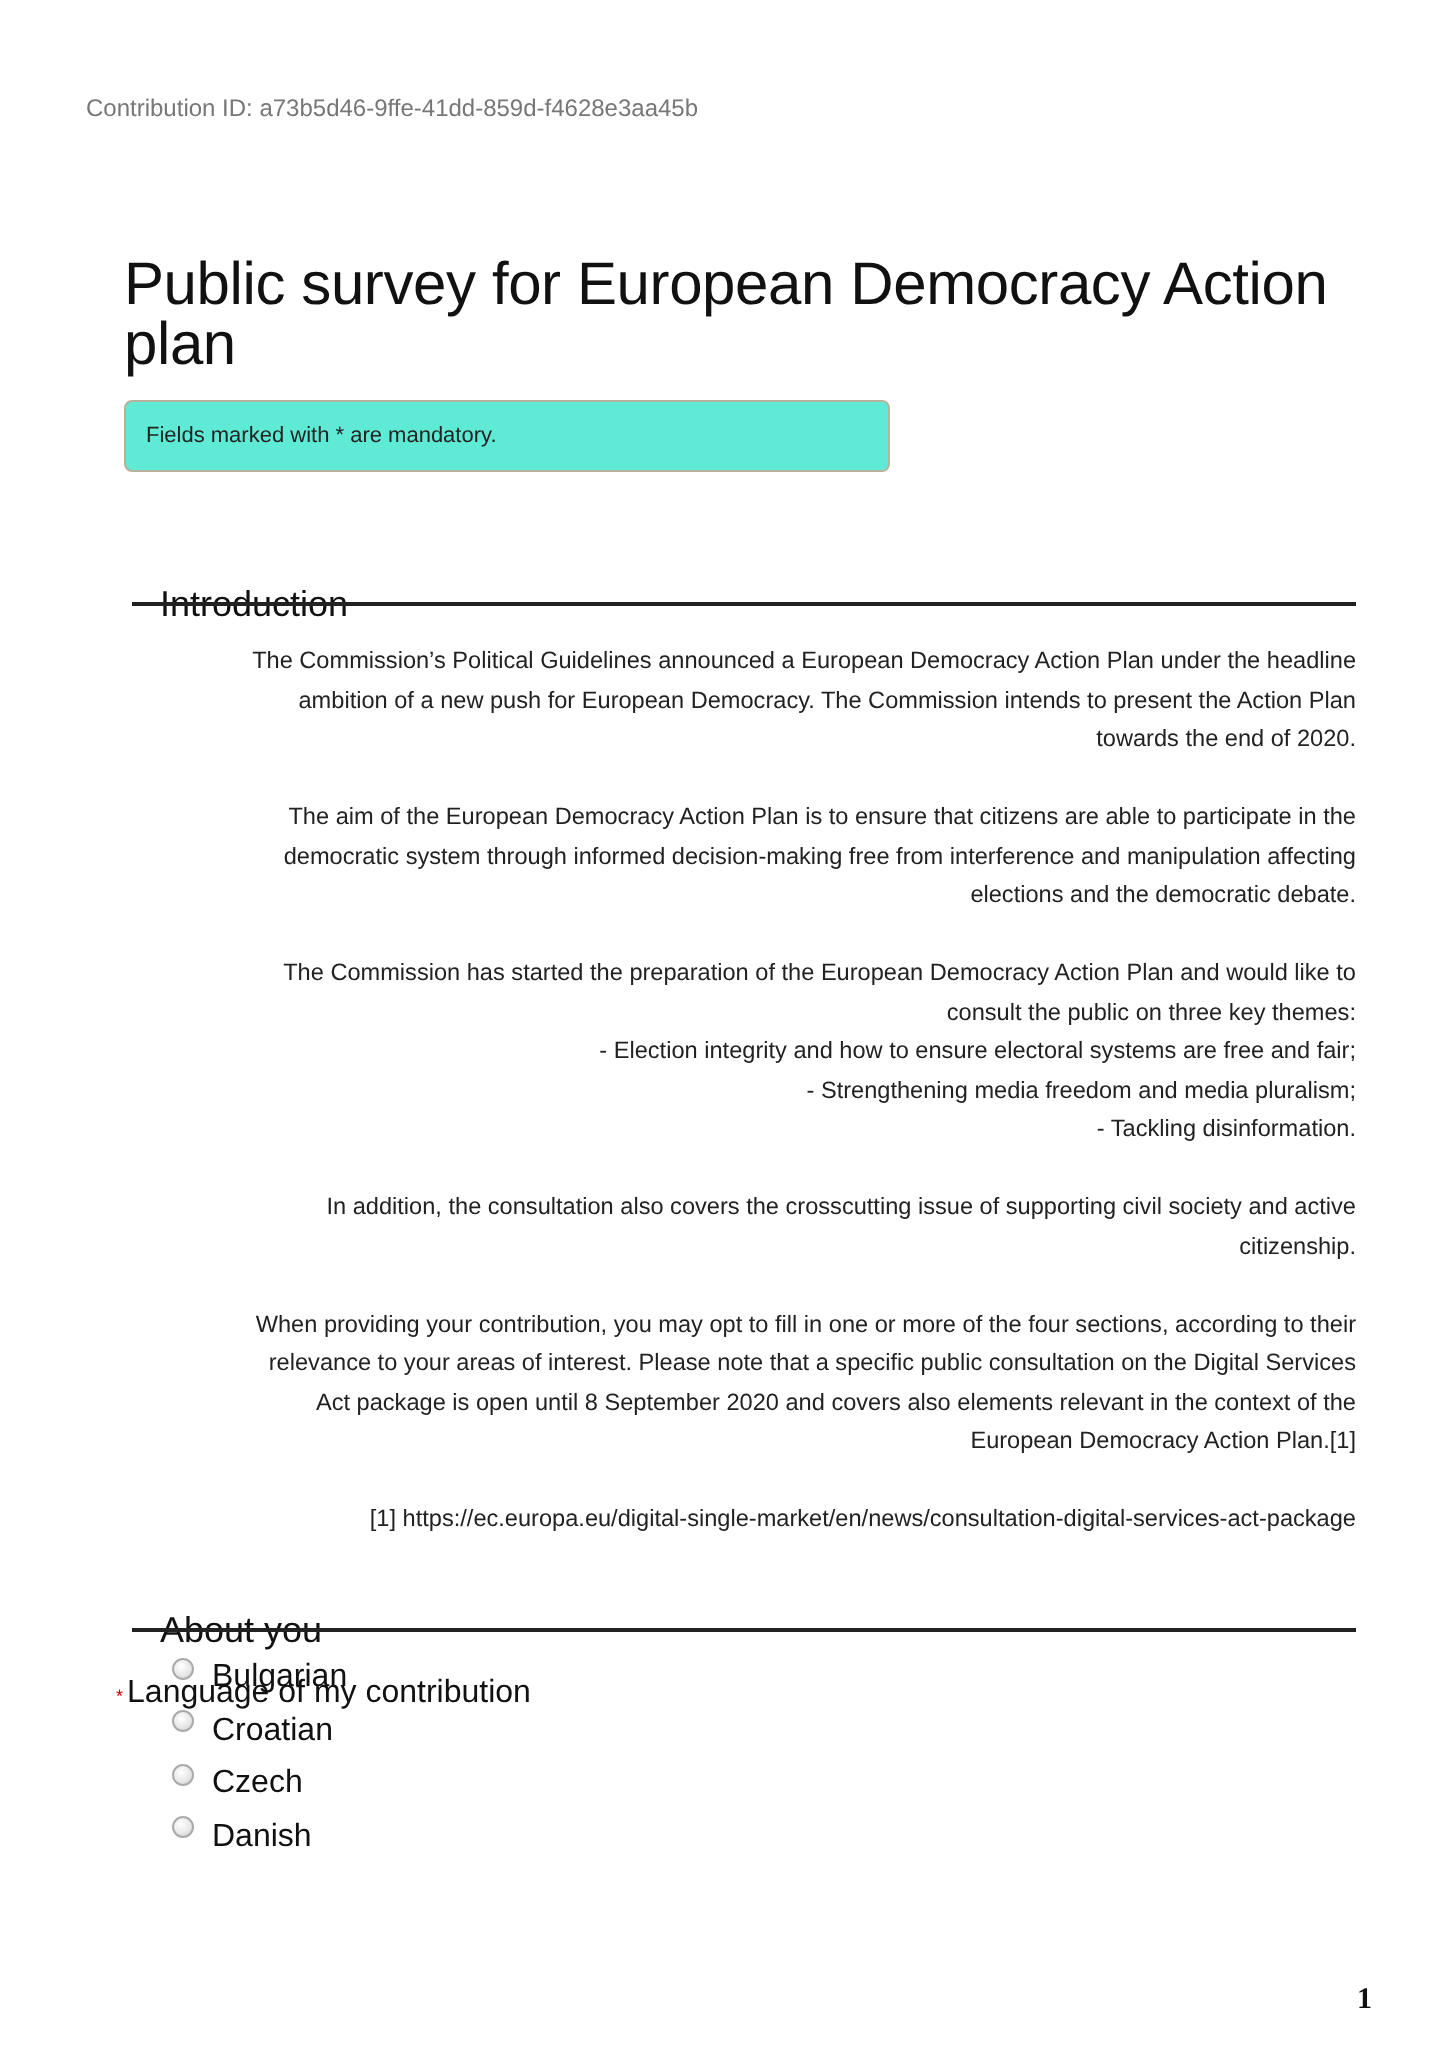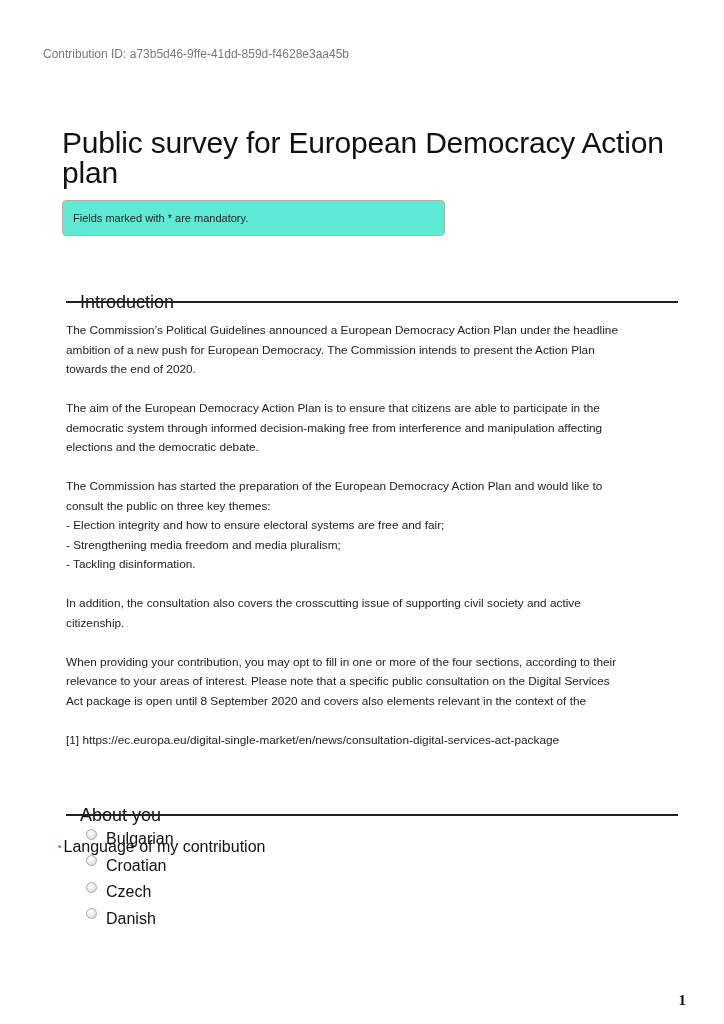--- a/index.html
+++ b/index.html
@@ -68,20 +68,21 @@
       background: #222;
     }
     .intro-text {
       position: absolute;
       left: 66px;
       top: 321px;
       width: 612px;
       font-size: 11.8px;
       line-height: 19.5px;
       color: #222;
+      text-align: right;
     }
     .intro-text p {
       margin: 0 0 19.5px 0;
     }
     .intro-text .line {
       display: block;
     }
     .question {
       position: absolute;
       left: 58px;
@@ -167,20 +168,21 @@
     <span class="line">- Tackling disinformation.</span>
   </p>
   <p>
     <span class="line">In addition, the consultation also covers the crosscutting issue of supporting civil society and active</span>
     <span class="line">citizenship.</span>
   </p>
   <p>
     <span class="line">When providing your contribution, you may opt to fill in one or more of the four sections, according to their</span>
     <span class="line">relevance to your areas of interest. Please note that a specific public consultation on the Digital Services</span>
     <span class="line">Act package is open until 8 September 2020 and covers also elements relevant in the context of the</span>
+    <span class="line">European Democracy Action Plan.[1]</span>
   </p>
   <p>
     <span class="line">[1] https://ec.europa.eu/digital-single-market/en/news/consultation-digital-services-act-package</span>
   </p>
 </div>
 
 <h2 class="section-heading" style="top:790px;">About you</h2>
 <div class="section-rule" style="top:814px;"></div>
 
 <div class="question">

